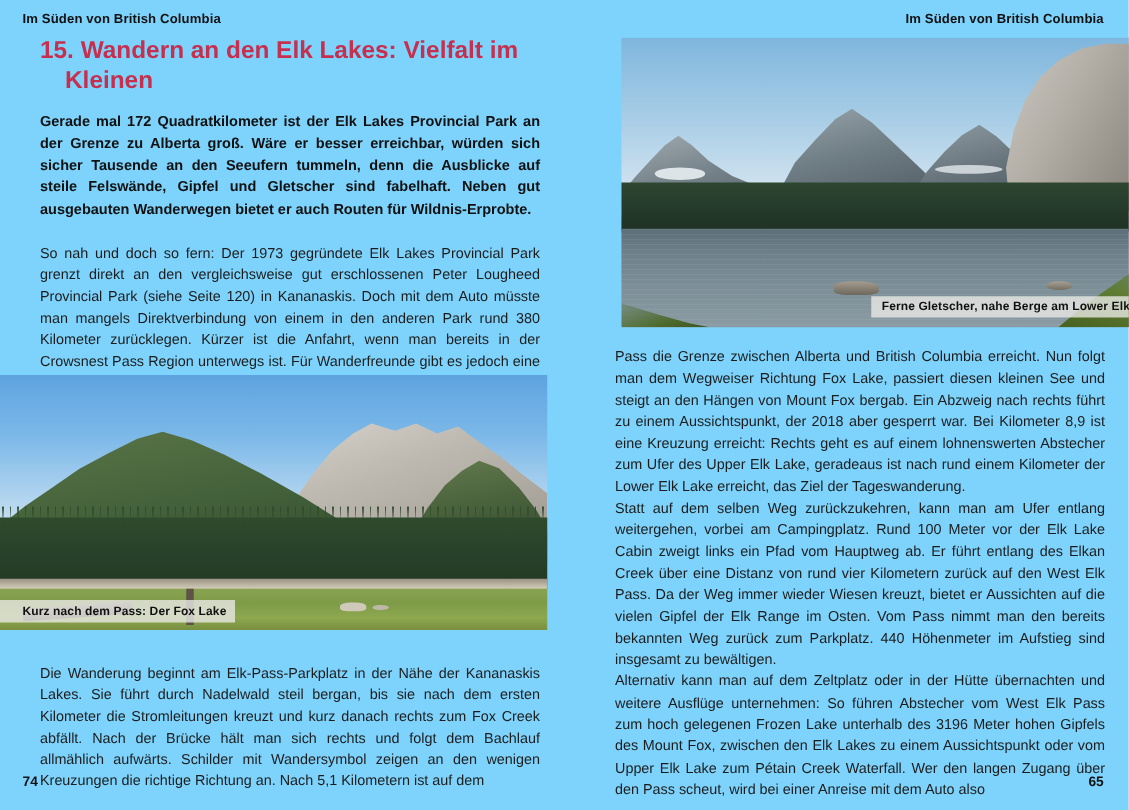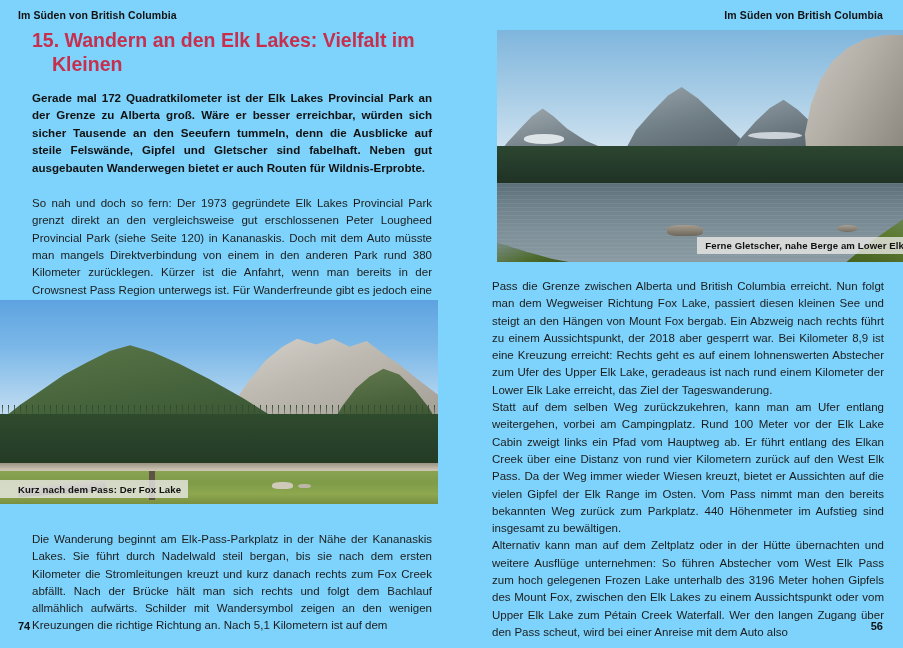--- a/index.html
+++ b/index.html
@@ -310,15 +310,15 @@
     <div class="caption">Ferne Gletscher, nahe Berge am Lower Elk Lake</div>
   </div>
 
   <div class="col col-right">
     <p class="body">Pass die Grenze zwischen Alberta und British Columbia erreicht. Nun folgt man dem Wegweiser Richtung Fox Lake, passiert diesen kleinen See und steigt an den Hängen von Mount Fox bergab. Ein Abzweig nach rechts führt zu einem Aussichtspunkt, der 2018 aber gesperrt war. Bei Kilometer 8,9 ist eine Kreuzung erreicht: Rechts geht es auf einem lohnenswerten Abstecher zum Ufer des Upper Elk Lake, geradeaus ist nach rund einem Kilometer der Lower Elk Lake erreicht, das Ziel der Tageswanderung.</p>
     <p class="body">Statt auf dem selben Weg zurückzukehren, kann man am Ufer entlang weitergehen, vorbei am Campingplatz. Rund 100 Meter vor der Elk Lake Cabin zweigt links ein Pfad vom Hauptweg ab. Er führt entlang des Elkan Creek über eine Distanz von rund vier Kilometern zurück auf den West Elk Pass. Da der Weg immer wieder Wiesen kreuzt, bietet er Aussichten auf die vielen Gipfel der Elk Range im Osten. Vom Pass nimmt man den bereits bekannten Weg zurück zum Parkplatz. 440 Höhenmeter im Aufstieg sind insgesamt zu bewältigen.</p>
     <p class="body">Alternativ kann man auf dem Zeltplatz oder in der Hütte übernachten und weitere Ausflüge unternehmen: So führen Abstecher vom West Elk Pass zum hoch gelegenen Frozen Lake unterhalb des 3196 Meter hohen Gipfels des Mount Fox, zwischen den Elk Lakes zu einem Aussichtspunkt oder vom Upper Elk Lake zum Pétain Creek Waterfall. Wer den langen Zugang über den Pass scheut, wird bei einer Anreise mit dem Auto also</p>
   </div>
 
   <div class="folio left">74</div>
-  <div class="folio right">56</div>
+  <div class="folio right">65</div>
 
 </div>
 
 </body></html>

